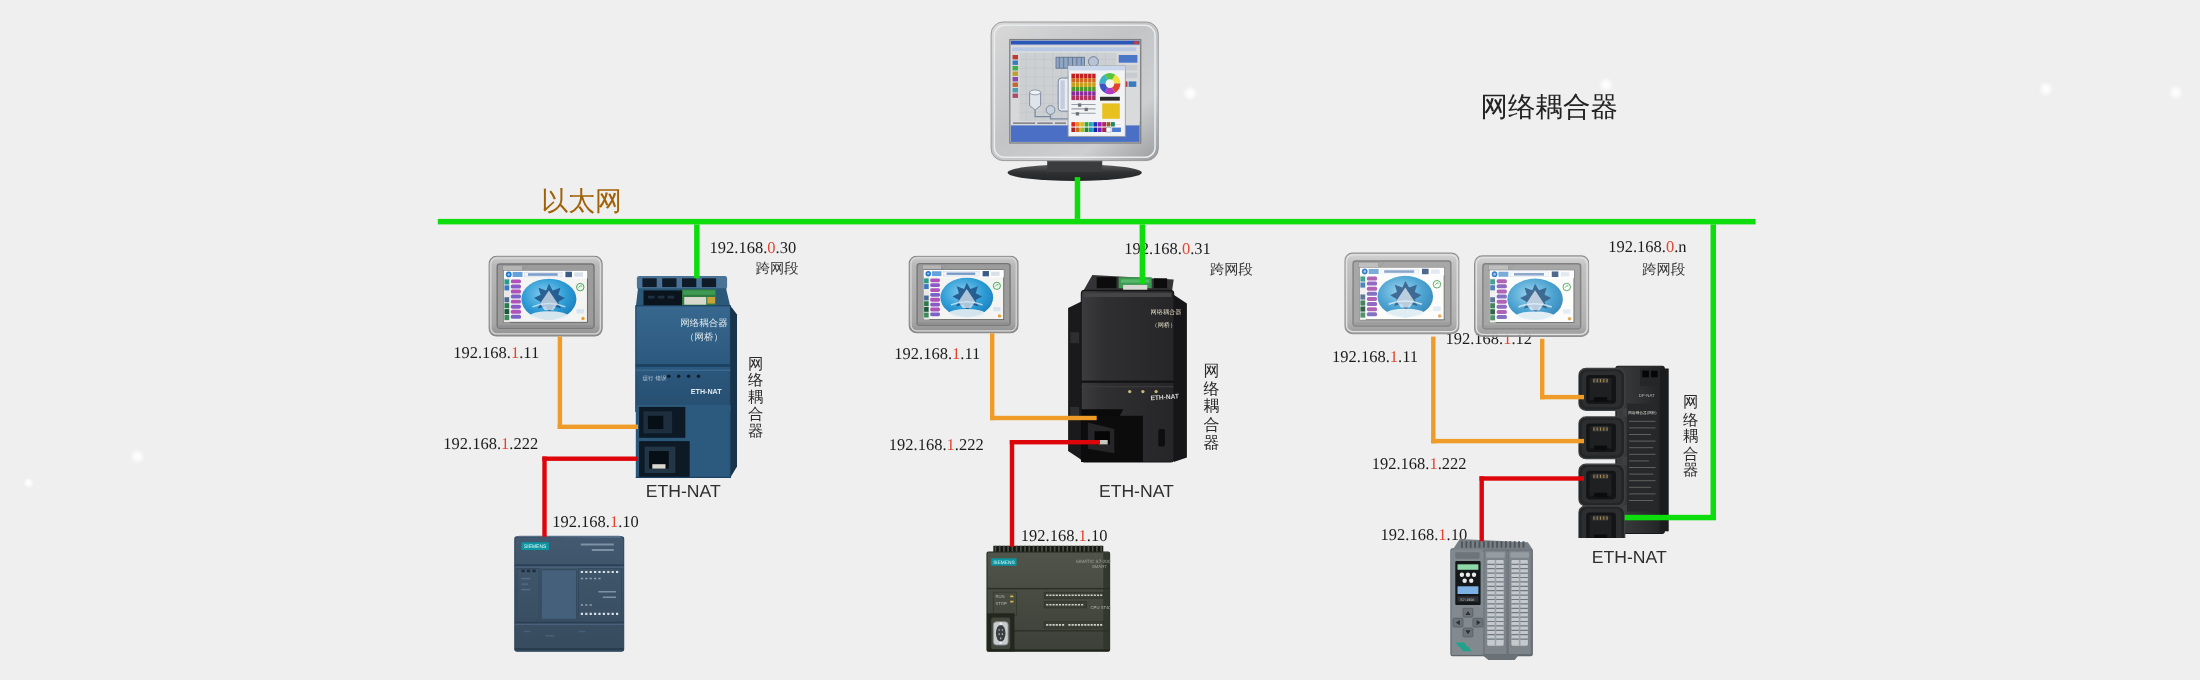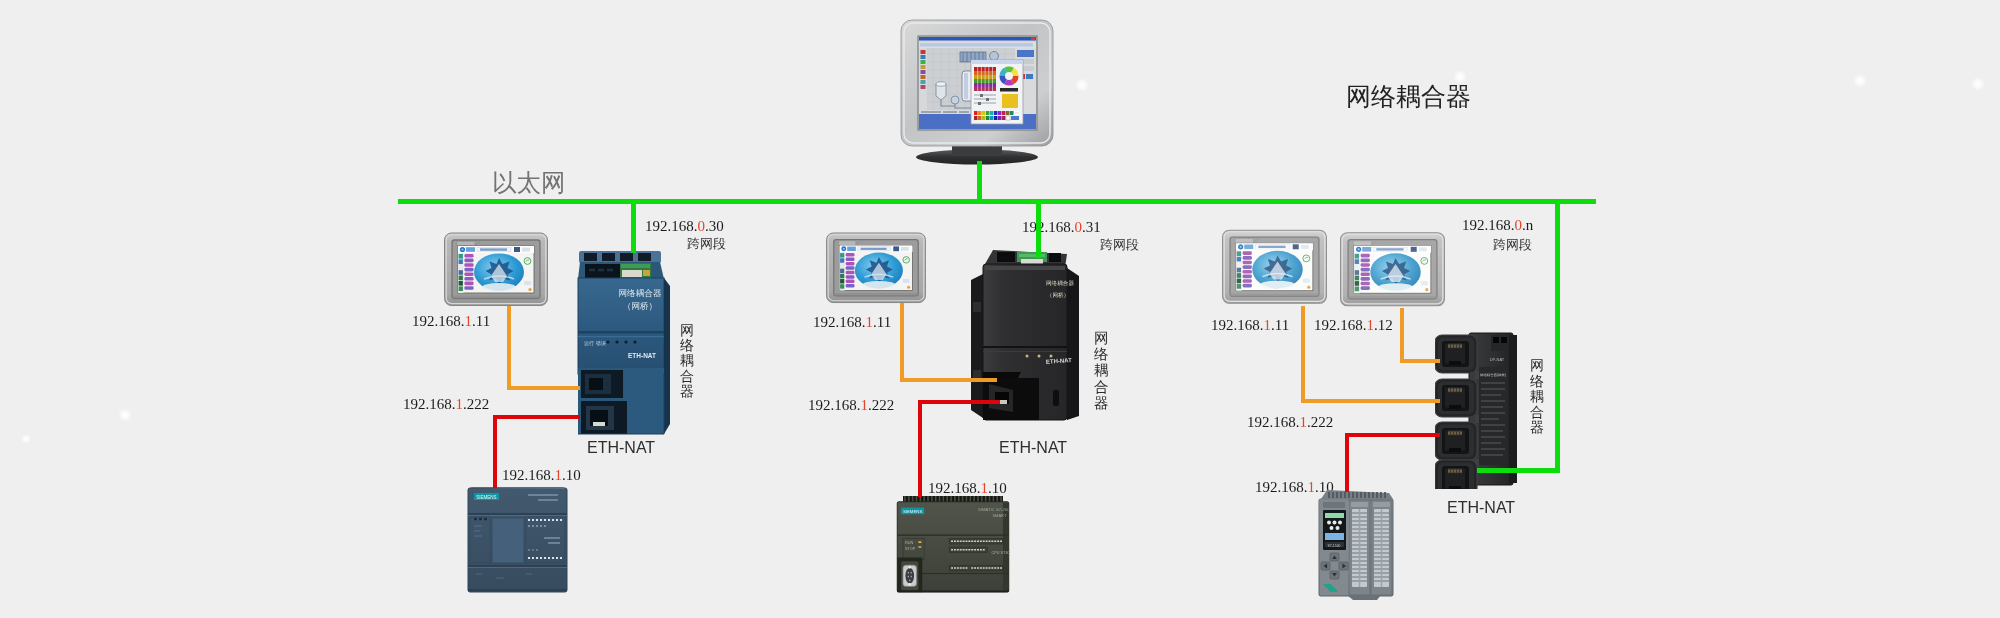--- a/index.html
+++ b/index.html
@@ -43,21 +43,21 @@
   <div class="ln o" style="left:1400px;top:308px;width:4px;height:55px;"></div>
   <div class="ln o" style="left:1400px;top:359px;width:40px;height:4px;"></div>
 
   <div class="ln r" style="left:493px;top:415px;width:87px;height:4px;"></div>
   <div class="ln r" style="left:493px;top:415px;width:4px;height:73px;"></div>
   <div class="ln r" style="left:918px;top:400px;width:82px;height:4px;"></div>
   <div class="ln r" style="left:918px;top:400px;width:4px;height:97px;"></div>
   <div class="ln r" style="left:1345px;top:433px;width:95px;height:4px;"></div>
   <div class="ln r" style="left:1345px;top:433px;width:4px;height:59px;"></div>
 
-  <div class="abs cn" style="left:492px;top:166px;font-size:24.5px;color:#737373;">以太网</div>
+  <div class="abs cn" style="left:492px;top:166px;font-size:24.5px;color:#a16207;">以太网</div>
   <div class="abs cn" style="left:1346px;top:80px;font-size:25px;color:#222;">网络耦合器</div>
 
   <div class="abs ip" style="left:645px;top:218px;text-align:right;">192.168.<b>0</b>.30</div>
   <div class="abs cn" style="left:687px;top:235px;font-size:13px;">跨网段</div>
   <div class="abs ip" style="left:412px;top:313px;">192.168.<b>1</b>.11</div>
   <div class="abs ip" style="left:403px;top:396px;">192.168.<b>1</b>.222</div>
   <div class="abs cn" style="left:587px;top:439px;font-size:16px;color:#2e2e2e;">ETH-NAT</div>
   <div class="abs ip" style="left:502px;top:467px;">192.168.<b>1</b>.10</div>
   <div class="abs vt" style="left:680px;top:323px;font-size:14px;line-height:15.2px;">网<br>络<br>耦<br>合<br>器</div>
 
@@ -65,21 +65,21 @@
   <div class="abs cn" style="left:1100px;top:236px;font-size:13px;">跨网段</div>
   <div class="abs ip" style="left:813px;top:314px;">192.168.<b>1</b>.11</div>
   <div class="abs ip" style="left:808px;top:397px;">192.168.<b>1</b>.222</div>
   <div class="abs cn" style="left:999px;top:439px;font-size:16px;color:#2e2e2e;">ETH-NAT</div>
   <div class="abs ip" style="left:928px;top:480px;">192.168.<b>1</b>.10</div>
   <div class="abs vt" style="left:1094px;top:330px;font-size:14.5px;line-height:16.2px;">网<br>络<br>耦<br>合<br>器</div>
 
   <div class="abs ip" style="left:1462px;top:217px;">192.168.<b>0</b>.n</div>
   <div class="abs cn" style="left:1493px;top:236px;font-size:13px;">跨网段</div>
   <div class="abs ip" style="left:1211px;top:317px;">192.168.<b>1</b>.11</div>
-  <div class="abs ip" style="left:1314px;top:317px;">192.168.<b>1</b>.12</div>
+  <div class="abs ip" style="left:1314px;top:301px;">192.168.<b>1</b>.12</div>
   <div class="abs ip" style="left:1247px;top:414px;">192.168.<b>1</b>.222</div>
   <div class="abs cn" style="left:1447px;top:499px;font-size:16px;color:#2e2e2e;">ETH-NAT</div>
   <div class="abs ip" style="left:1255px;top:479px;">192.168.<b>1</b>.10</div>
   <div class="abs vt" style="left:1530px;top:358px;font-size:14px;line-height:15.5px;">网<br>络<br>耦<br>合<br>器</div>
 
   <div class="spk" style="left:1853px;top:74px;"></div>
   <div class="spk" style="left:1971px;top:77px;"></div>
   <div class="spk" style="left:1453px;top:70px;"></div>
   <div class="spk" style="left:1075px;top:78px;"></div>
   <div class="spk" style="left:118px;top:408px;"></div>

